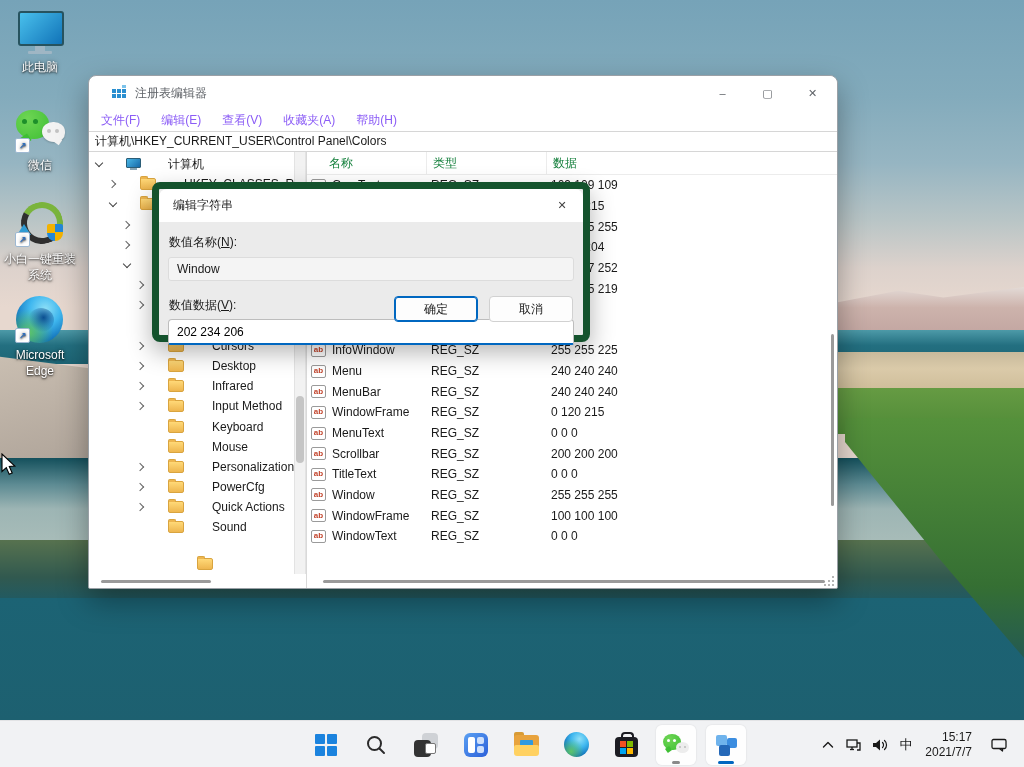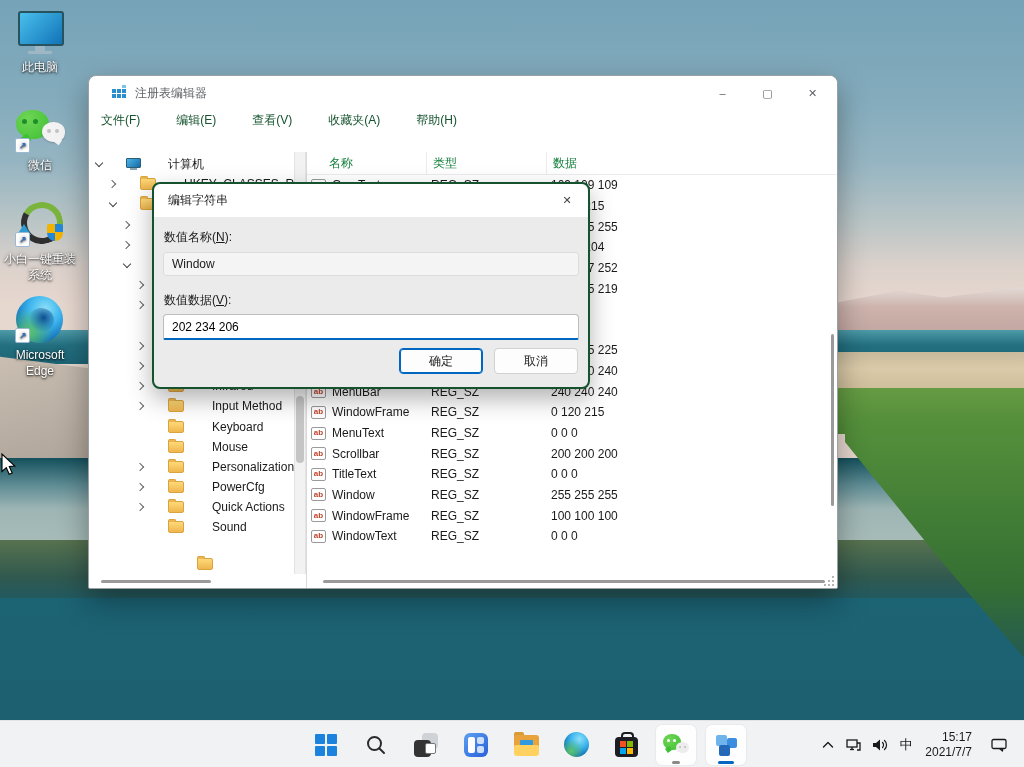--- a/index.html
+++ b/index.html
@@ -77,21 +77,21 @@
   #regwin{position:absolute;left:88px;top:75px;width:750px;height:514px;background:#fff;
           border:1px solid #9aa0a6;border-radius:8px 8px 2px 2px;box-sizing:border-box;
           box-shadow:0 12px 30px rgba(0,0,0,.35);font-size:12px;color:#1a1a1a;}
   .titlebar{position:absolute;left:0;top:0;right:0;height:34px;display:flex;align-items:center;
           padding-left:12px;border-radius:8px 8px 0 0;background:#fff;margin-left:10px;}
   .titlebar .ttext{margin-left:8px;color:#5f6368;}
   .caption-btns{position:absolute;right:2px;top:0;height:34px;display:flex;}
   .cbtn{width:45px;height:34px;display:flex;align-items:center;justify-content:center;
           color:#5f6368;font-size:11px;}
   .menubar{position:absolute;left:0;top:34px;right:0;height:21px;display:flex;align-items:center;
-          padding-left:12px;gap:16px;background:#fff;color:#14532d;}
+          padding-left:12px;gap:1px;background:#fff;color:#8b5cf6;}
   .menubar span{padding:0 10px;}
   .menubar span:first-child{padding-left:0;}
   .addressrow{position:absolute;left:0;top:55px;right:0;height:21px;box-sizing:border-box;
           border-top:1px solid #d6d6d6;border-bottom:1px solid #d6d6d6;background:#fff;}
   .addressrow input{width:100%;height:100%;border:none;outline:none;font:12px "Liberation Sans","DejaVu Sans",sans-serif;
           padding:0 6px;box-sizing:border-box;color:#1a1a1a;background:transparent;}
   .mainarea{position:absolute;left:0;top:76px;right:0;bottom:0;background:#fff;overflow:hidden;
           border-radius:0 0 2px 2px;}
   
   .treepane{position:absolute;left:0;top:0;width:205px;bottom:14px;overflow:hidden;padding-top:2px;box-sizing:border-box;}
@@ -132,22 +132,22 @@
   .lrow .rdata{flex:1;}
   .list-vsb-thumb{position:absolute;right:3px;top:182px;width:3px;height:172px;background:#9a9a9a;border-radius:2px;}
   .hsb{position:absolute;bottom:5px;height:3px;background:#9a9a9a;border-radius:2px;}
   .hsb.tree-hsb{left:12px;width:110px;}
   .hsb.list-hsb{left:234px;width:502px;}
   .grip{position:absolute;right:3px;bottom:2px;width:10px;height:10px;}
   .grip::before{content:"";position:absolute;right:0;bottom:0;width:2px;height:2px;background:#b5b5b5;
           box-shadow:-4px 0 #b5b5b5,0 -4px #b5b5b5,-4px -4px #b5b5b5,-8px 0 #b5b5b5,0 -8px #b5b5b5;}
 
   
-  #editdlg{position:absolute;left:152px;top:182px;width:438px;height:207px;background:#ebebeb;
-          border:2px solid #14532d;border-radius:8px;box-sizing:border-box;
+  #editdlg{position:absolute;left:152px;top:182px;width:438px;height:160px;background:#ebebeb;
+          border:7px solid #14532d;border-radius:8px;box-sizing:border-box;
           box-shadow:0 10px 24px rgba(0,0,0,.3);font-size:12px;color:#1a1a1a;}
   .dtitle{position:relative;height:33px;background:#fff;border-radius:8px 8px 0 0;display:flex;align-items:center;
           padding-left:14px;}
   .dclose{position:absolute;right:0;top:0;width:42px;height:33px;display:flex;align-items:center;
           justify-content:center;color:#444;font-size:11px;border-radius:0 8px 0 0;}
   .dbody{position:absolute;left:0;top:33px;right:0;bottom:0;padding:10px 9px 0 9px;}
   .dlabel{display:block;margin:2px 0 6px 1px;}
   .dlabel u{text-decoration:underline;}
   .dfield{display:block;width:100%;box-sizing:border-box;height:24px;font:12px "Liberation Sans","DejaVu Sans",sans-serif;
           padding:0 8px;border-radius:3px;outline:none;}
@@ -291,20 +291,23 @@
       <span class="cbtn">✕</span>
     </div>
   </div>
   <div class="menubar">
     <span>文件(F)</span>
     <span>编辑(E)</span>
     <span>查看(V)</span>
     <span>收藏夹(A)</span>
     <span>帮助(H)</span>
   </div>
+  <div class="addressrow">
+    <input value="计算机\HKEY_CURRENT_USER\Control Panel\Colors" style="">
+  </div>
   <div class="mainarea">
     <div class="treepane" id="tree-rows">
         <div class="trow" style="padding-left: 3px;">
           <span class="chev e"></span>
           <span class="tcomp"></span>
           <span class="tlabel">计算机</span>
         </div>
         <div class="trow" style="padding-left: 17px;">
           <span class="chev c"></span>
           <span class="tfolder"></span>

